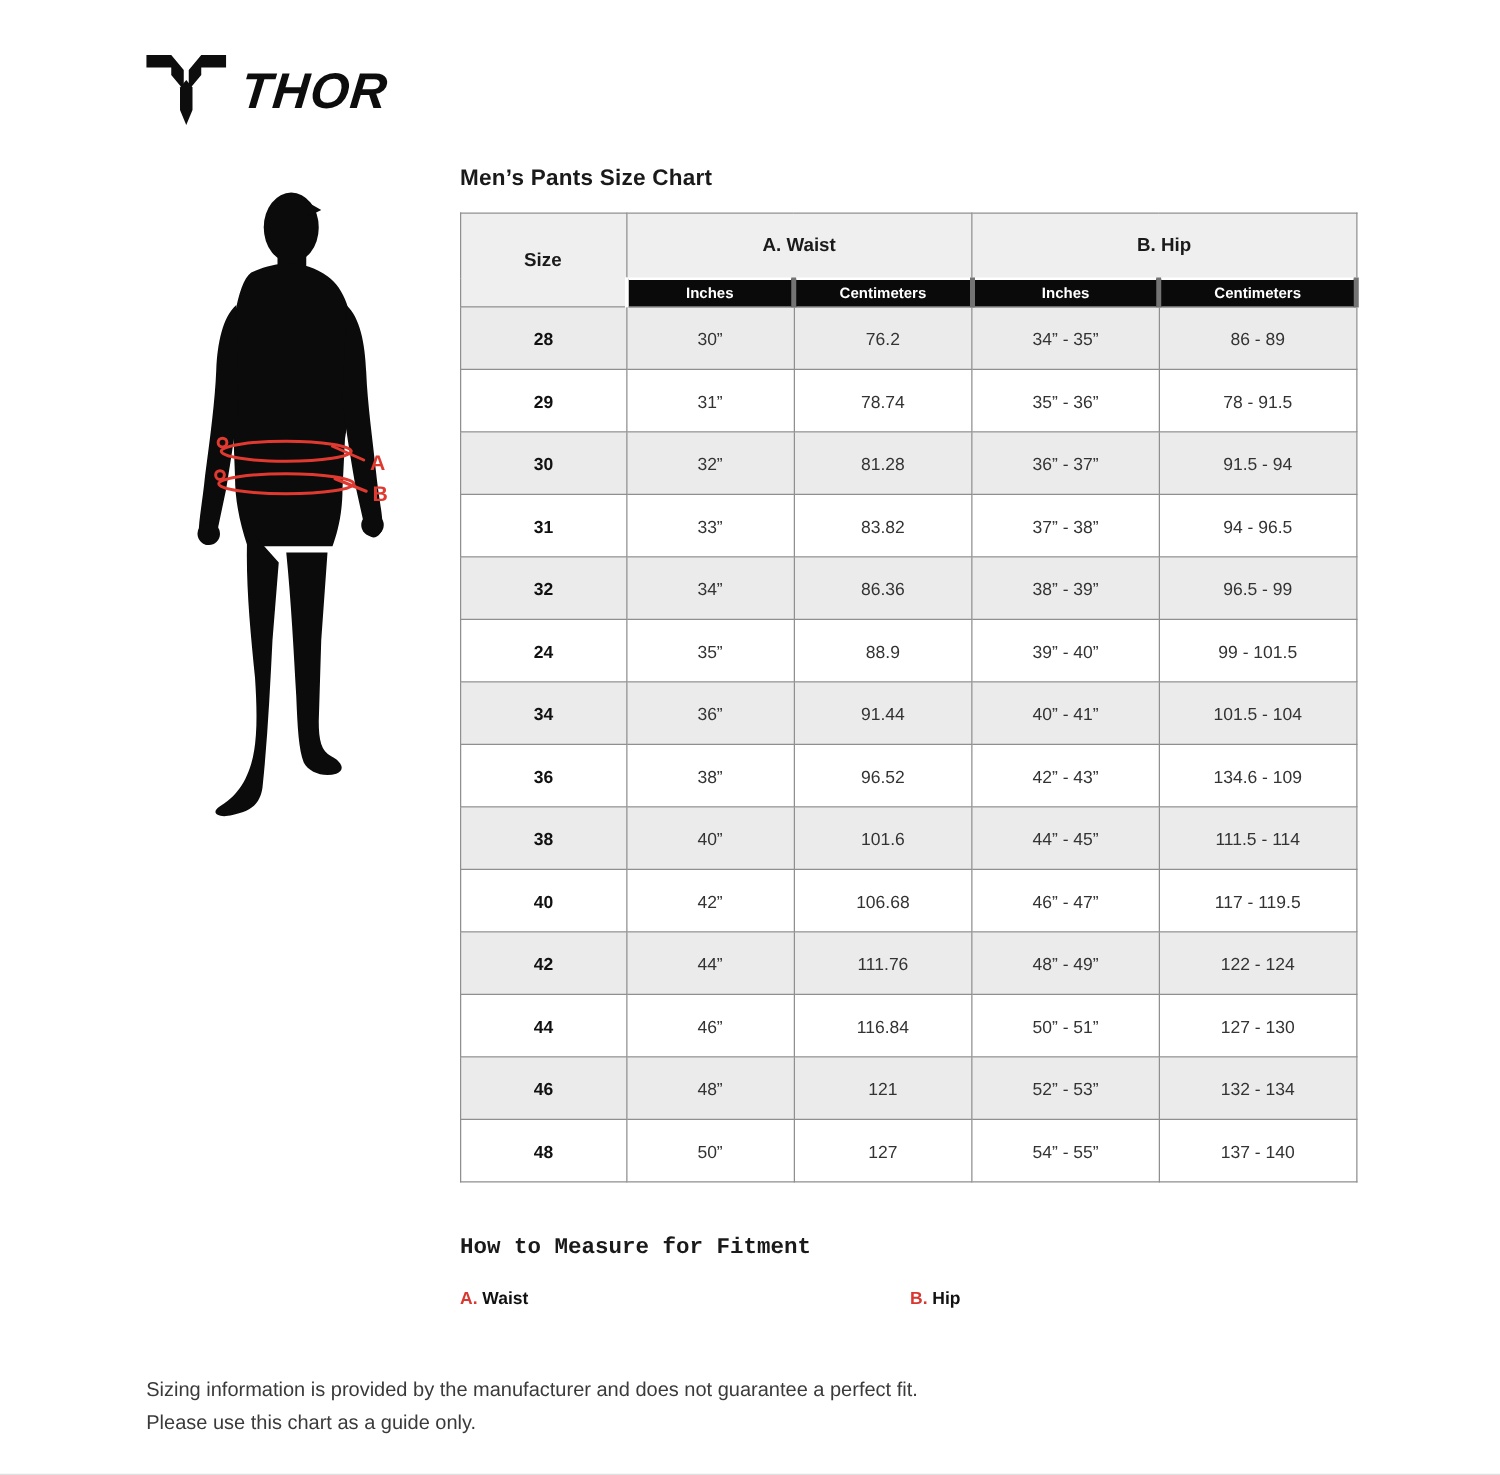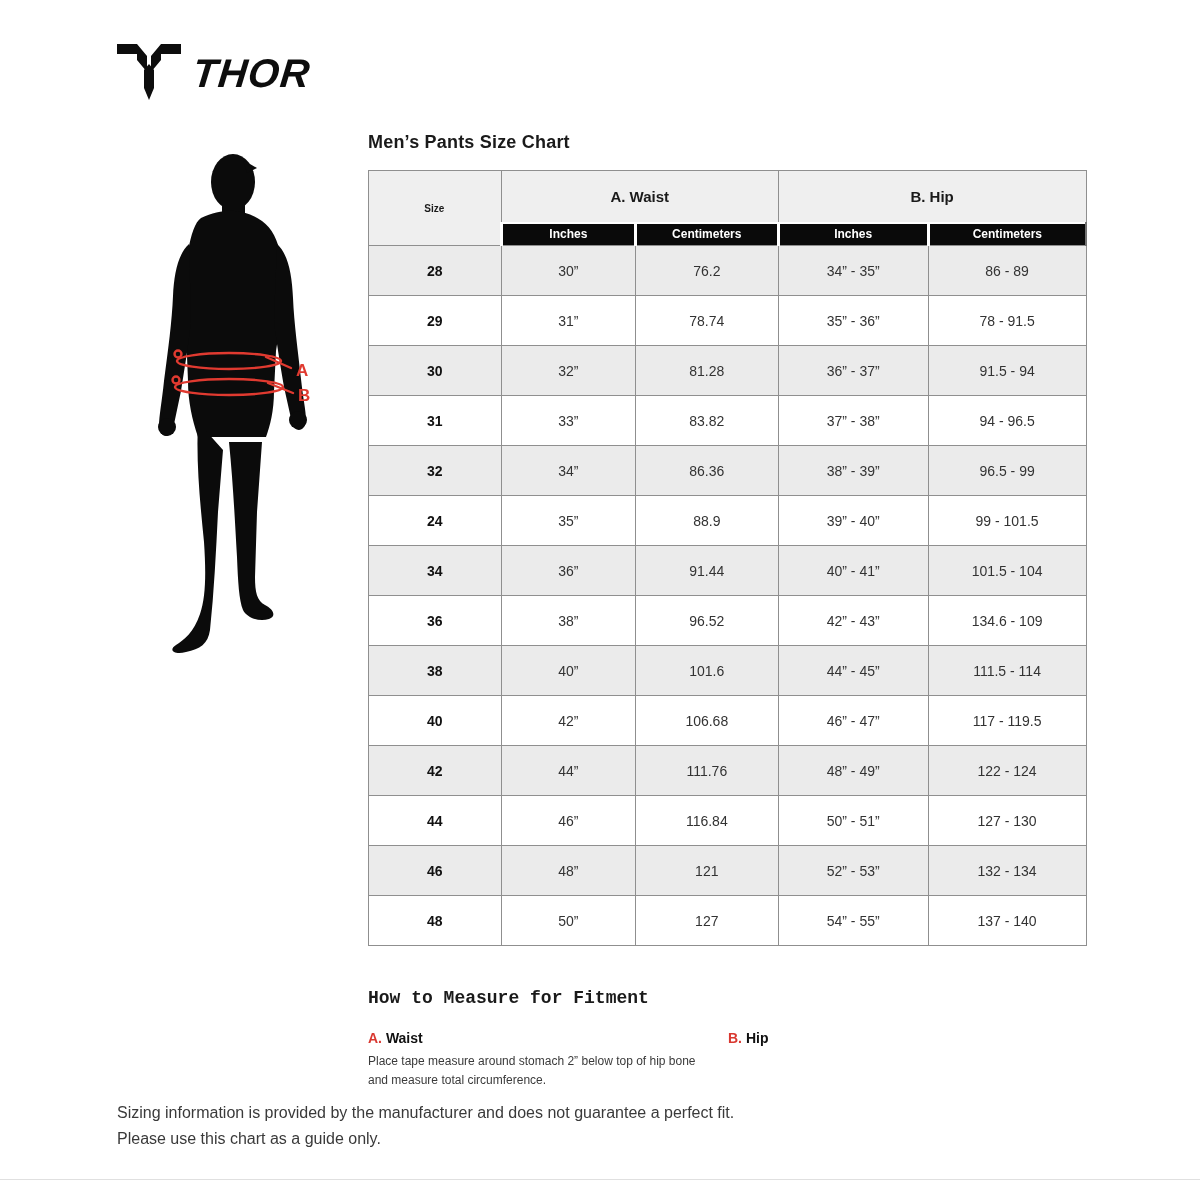--- a/index.html
+++ b/index.html
@@ -46,30 +46,30 @@
   .size-table{
     position:absolute;left:368px;top:170px;width:719px;
     border-collapse:collapse;table-layout:fixed;
   }
   .size-table th,.size-table td{
     border:1px solid var(--border-gray);
     text-align:center;vertical-align:middle;
   }
   th.size-head{
     background:var(--hdr-gray);
-    font-size:10px;font-weight:bold;color:var(--ink);
+    font-size:15px;font-weight:bold;color:var(--ink);
   }
   th.group{
     background:var(--hdr-gray);
     height:52px;font-size:15px;font-weight:bold;color:var(--ink);
   }
   th.sub{
     background:var(--bar-black);color:#ffffff;
     height:23px;font-size:12px;font-weight:bold;
-    border-left:3px solid #ffffff;border-right:2px solid #737373;
+    border-left:3px solid #ffffff;border-right:4px solid #737373;
     border-top:2px solid #ffffff;
   }
   .size-table tbody td{
     height:50px;font-size:14px;color:var(--body-ink);
     background:#ffffff;
   }
   .size-table tbody td.size-col{font-weight:bold;color:#111111;}
   .size-table tbody tr.alt td{background:var(--row-alt);}
 
   
@@ -267,21 +267,20 @@
   </table>
 
   <section class="howto">
     <h2 class="howto-heading">How to Measure for Fitment</h2>
     <div class="howto-cols">
       <div class="howto-col">
         <div class="howto-label">
           <span class="prefix">A.</span>
           <span>Waist</span>
         </div>
-        <p class="howto-text">Place tape measure around stomach 2” below top of hip bone and measure total circumference.</p>
       </div>
       <div class="howto-col">
         <div class="howto-label">
           <span class="prefix">B.</span>
           <span>Hip</span>
         </div>
       </div>
     </div>
   </section>
 

